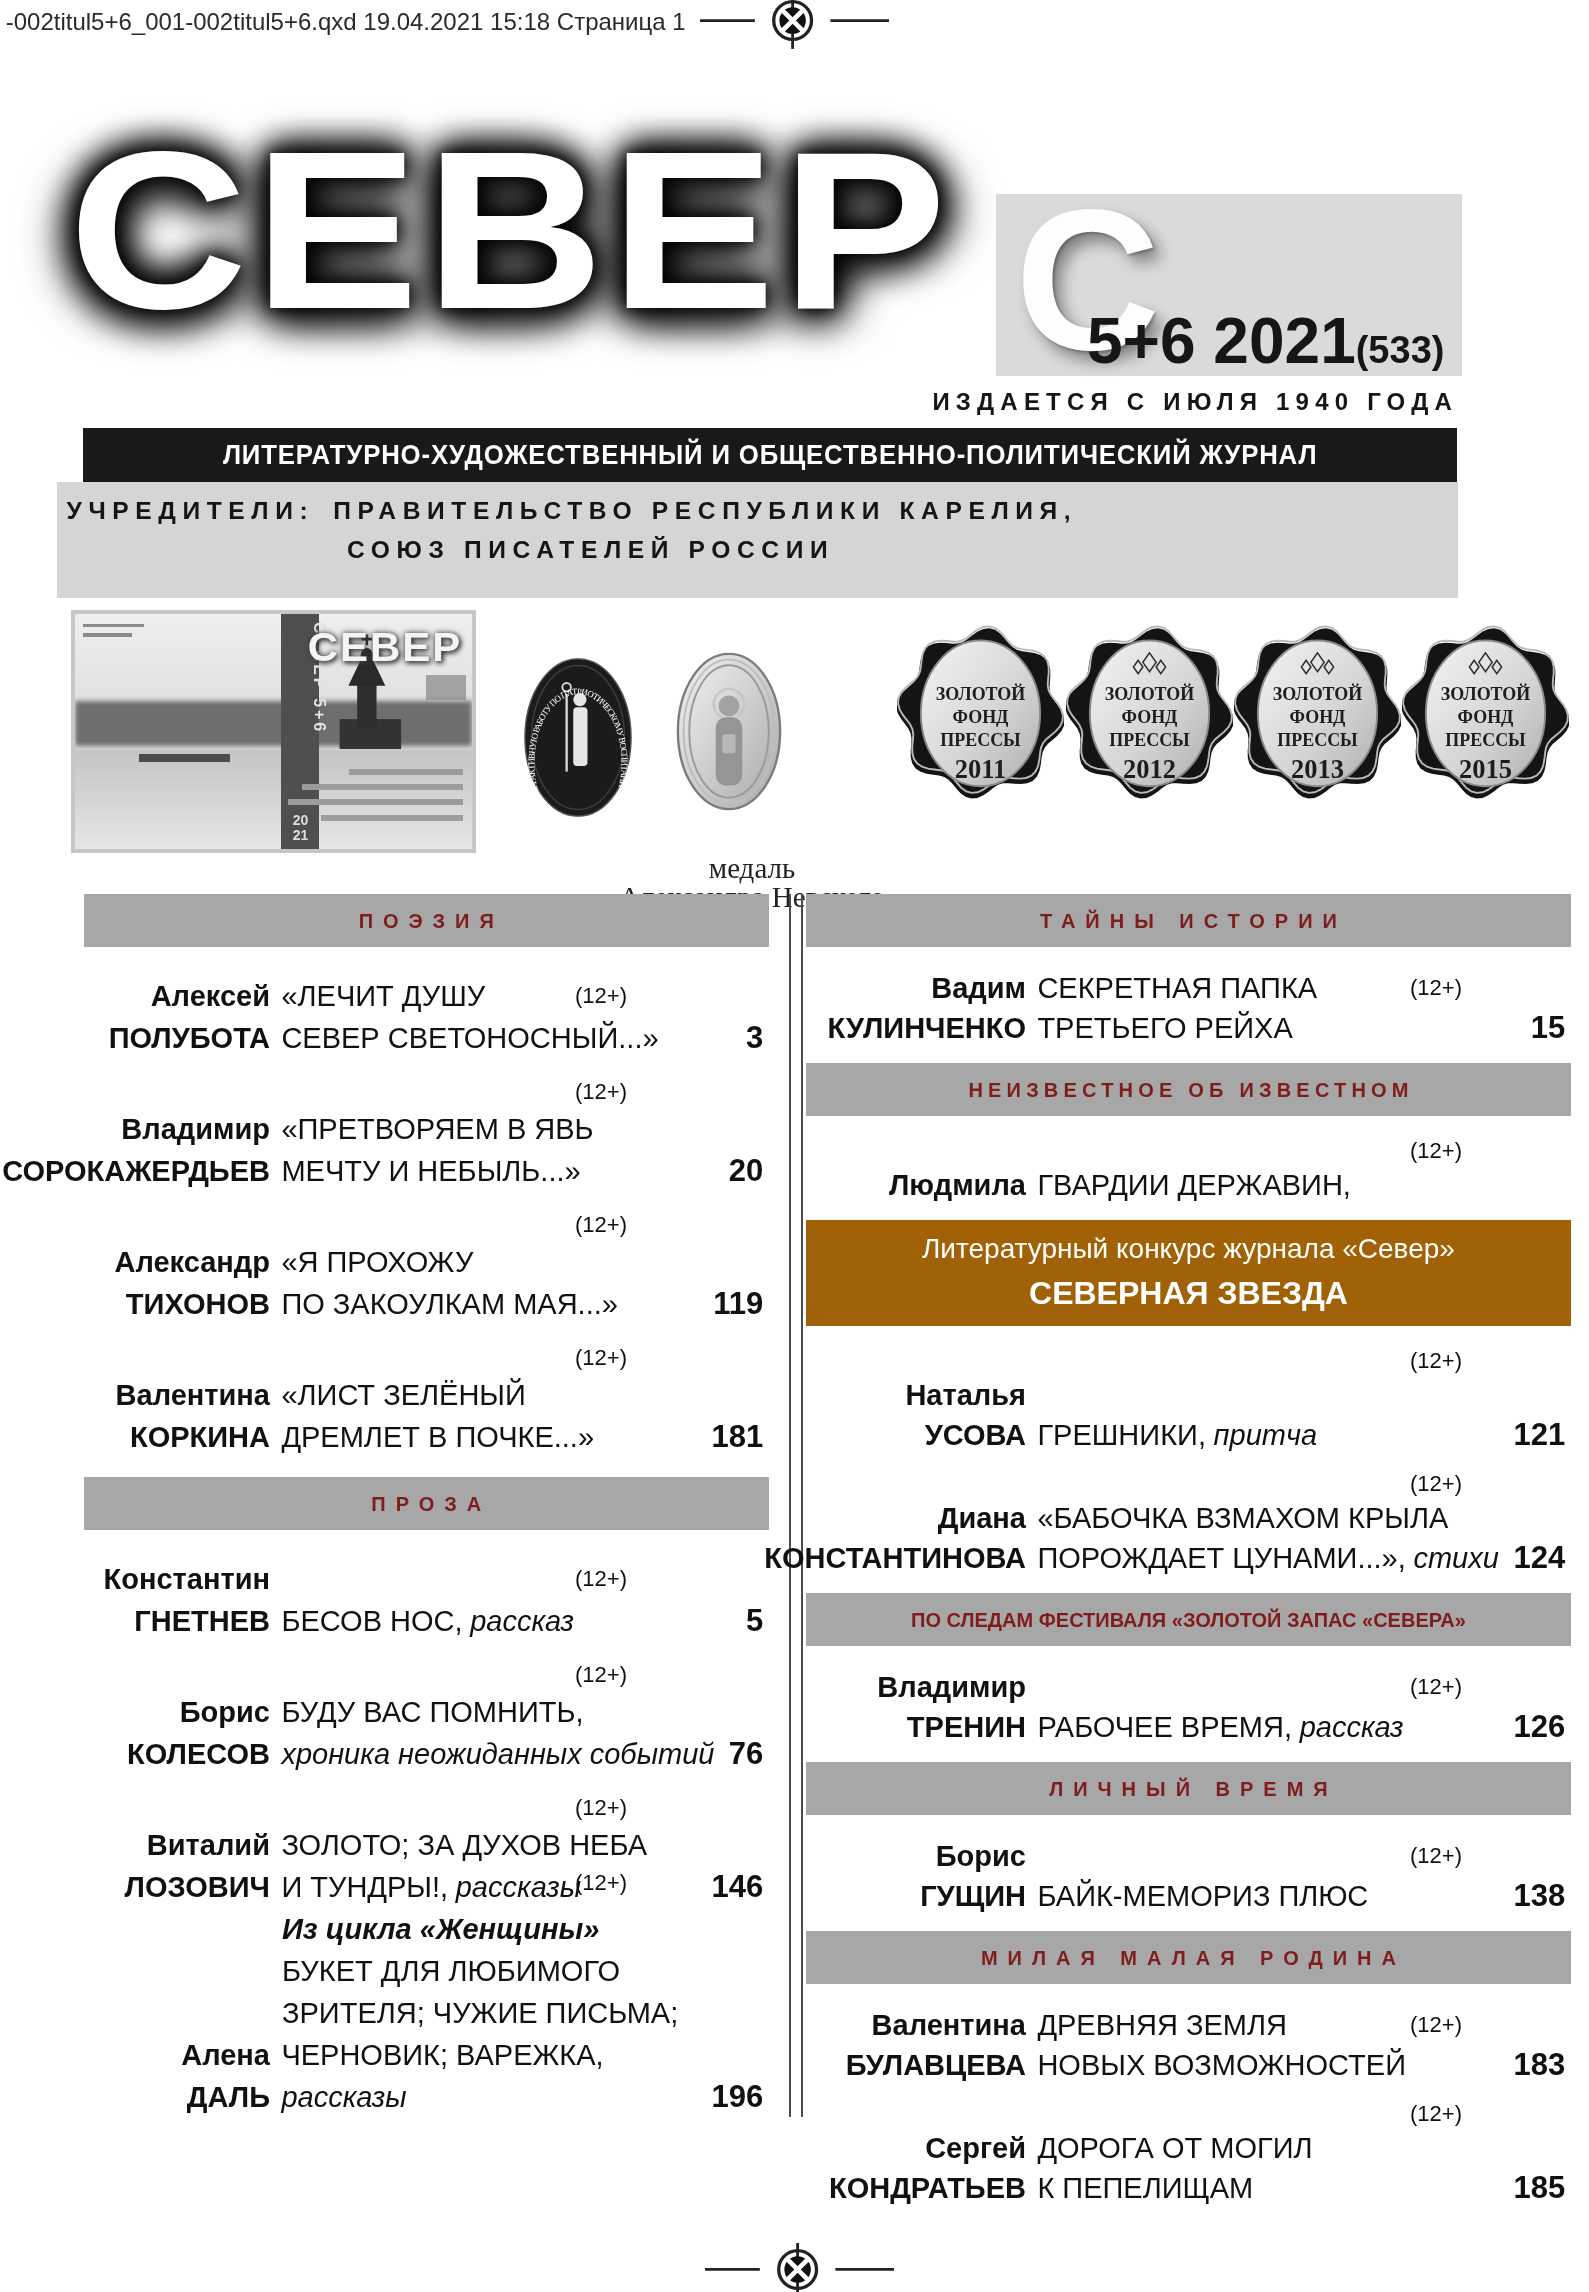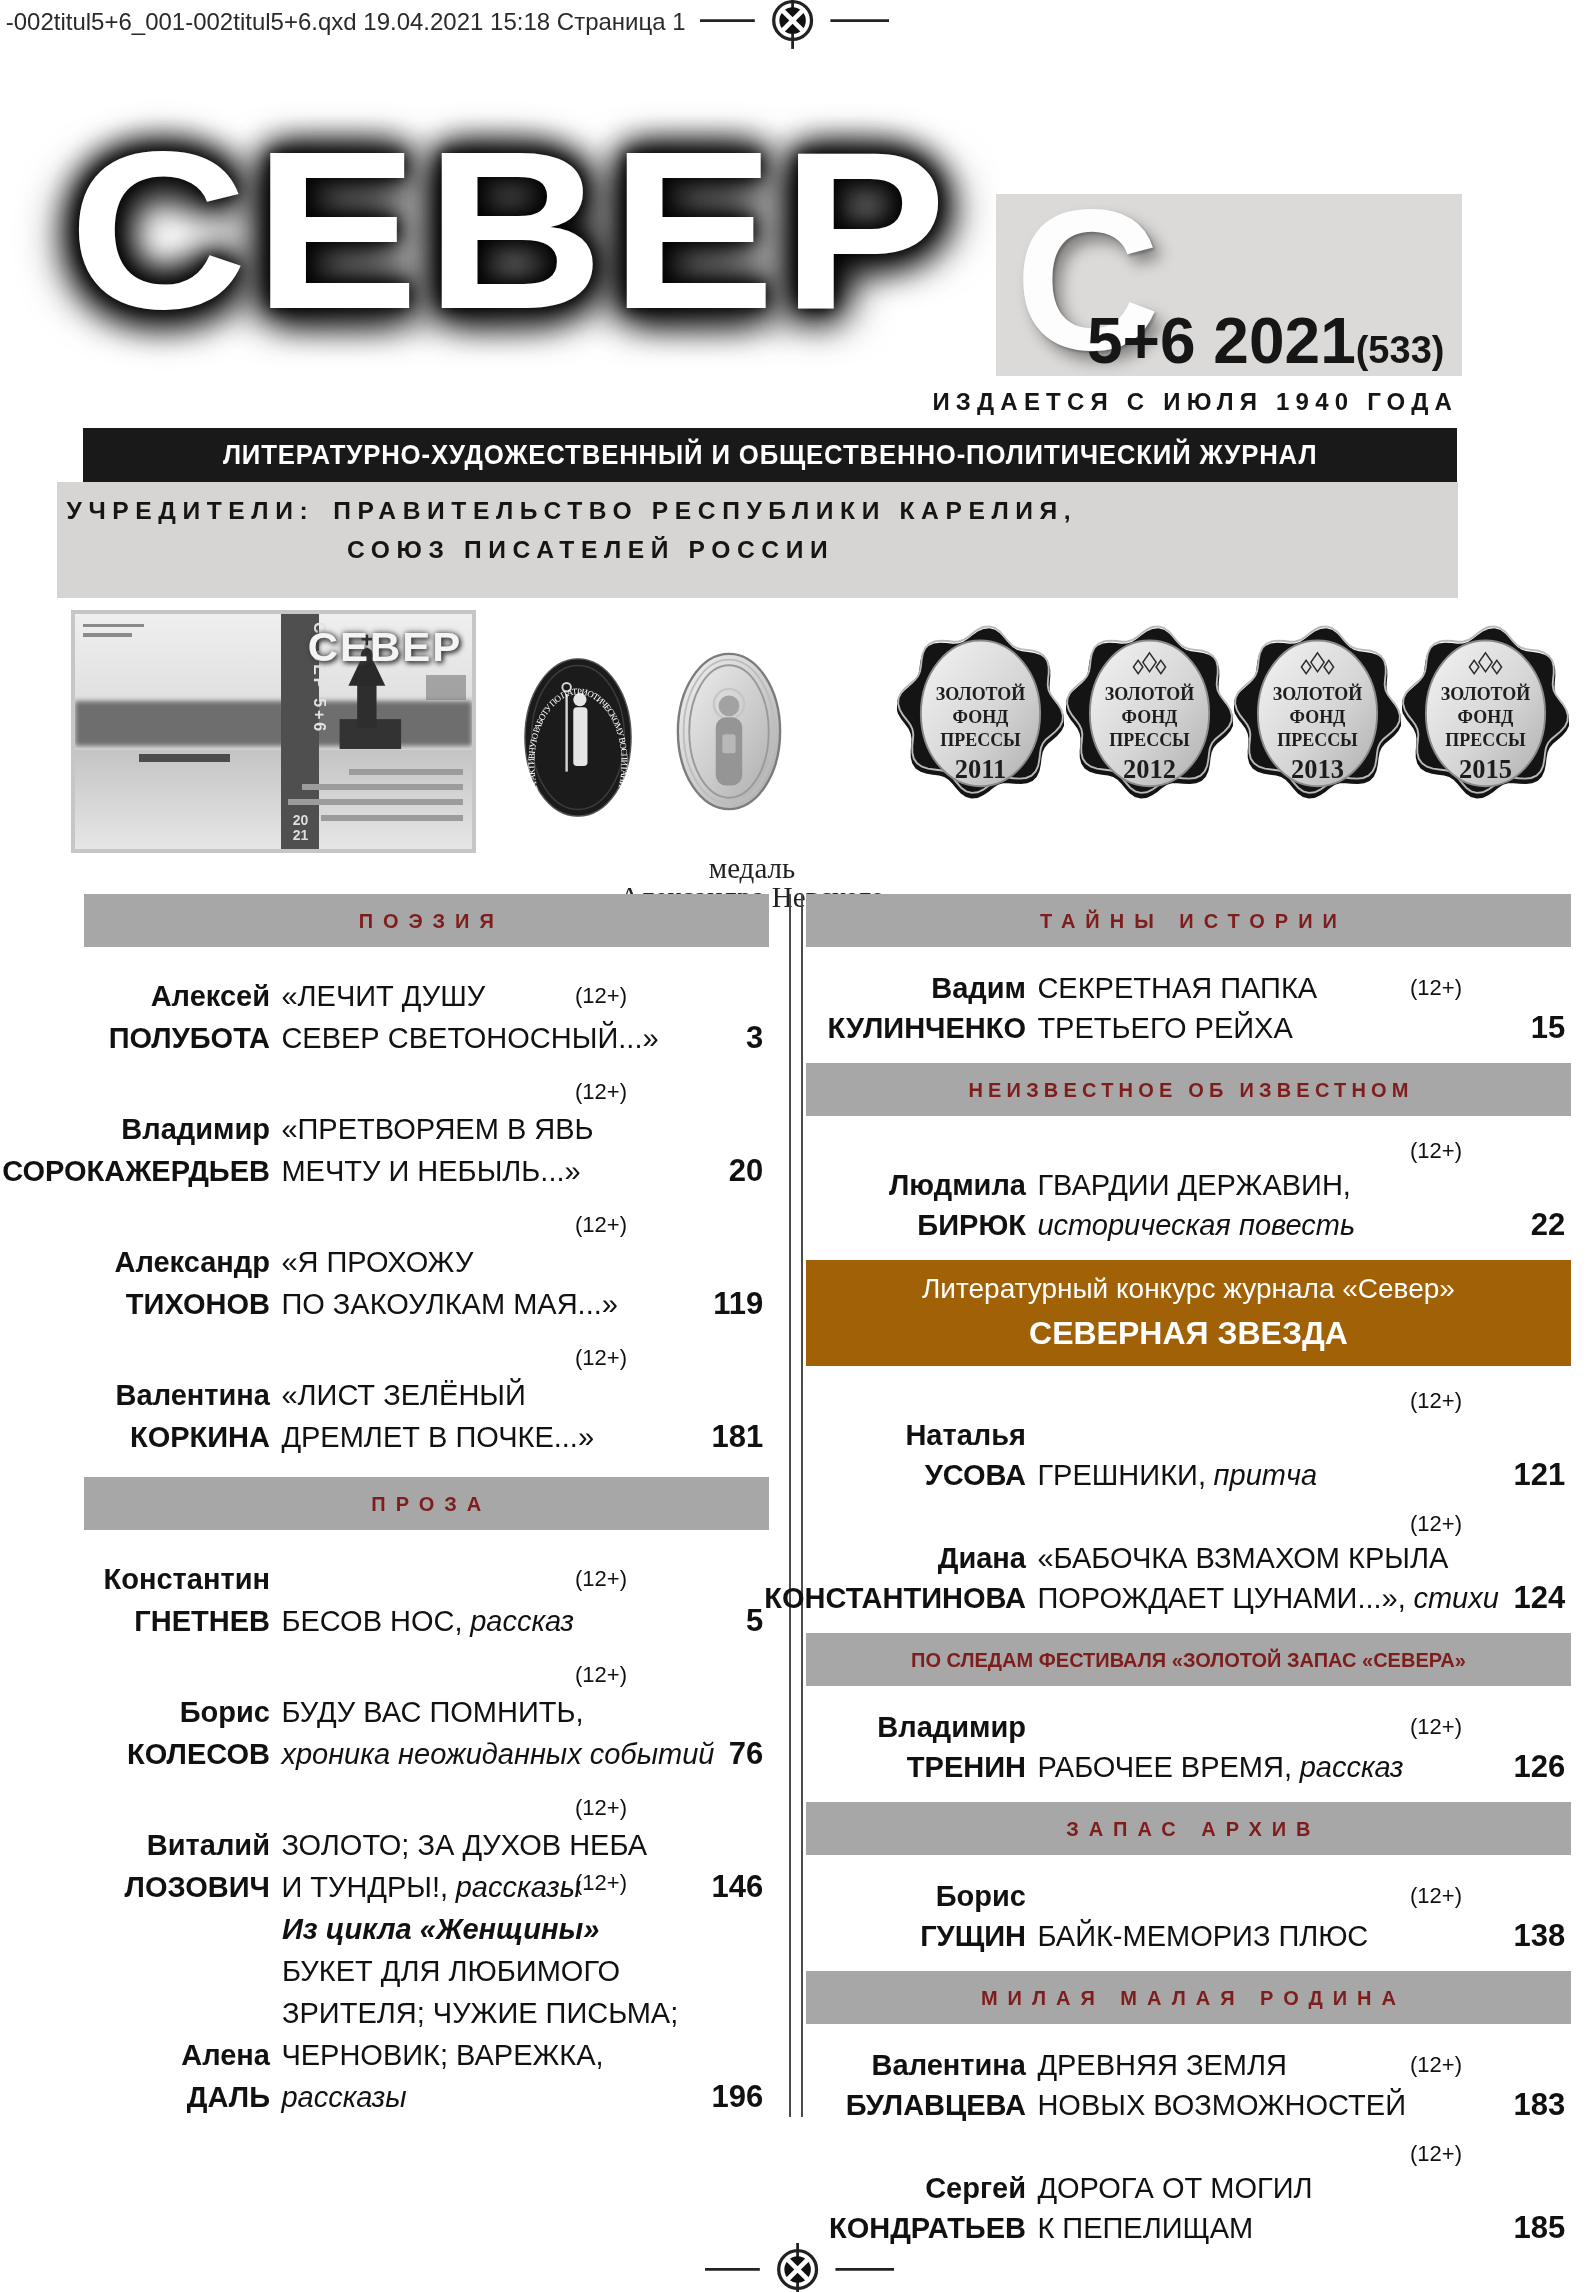--- a/index.html
+++ b/index.html
@@ -338,21 +338,20 @@
     <div class="entry">
       <div class="row"><span class="nm">Вадим</span><span class="tt">СЕКРЕТНАЯ ПАПКА</span><span class="rt">(12+)</span></div>
       <div class="row"><span class="nm">КУЛИНЧЕНКО</span><span class="tt">ТРЕТЬЕГО РЕЙХА</span><span class="pg">15</span></div>
     </div>
     <div class="tocbar ls-mid">НЕИЗВЕСТНОЕ ОБ ИЗВЕСТНОМ</div>
     <div class="entry">
       <div class="rtline">
         <span class="rt">(12+)</span>
       </div>
       <div class="row"><span class="nm">Людмила</span><span class="tt">ГВАРДИИ ДЕРЖАВИН,</span></div>
-      <div class="row"><span class="nm">БИРЮК</span><span class="it">историческая повесть</span><span class="pg">22</span></div>
     </div>
     <div class="tocbar2">
       <div class="b2a">Литературный конкурс журнала «Север»</div>
       <div class="b2b">СЕВЕРНАЯ ЗВЕЗДА</div>
     </div>
     <div class="entry">
       <div class="rtline">
         <span class="rt">(12+)</span>
       </div>
       <div class="row"><span class="nm">Наталья</span></div>
@@ -363,21 +362,21 @@
         <span class="rt">(12+)</span>
       </div>
       <div class="row"><span class="nm">Диана</span><span class="tt">«БАБОЧКА ВЗМАХОМ КРЫЛА</span></div>
       <div class="row"><span class="nm">КОНСТАНТИНОВА</span><span class="tt">ПОРОЖДАЕТ ЦУНАМИ...»,<span class="it sp">стихи</span></span><span class="pg">124</span></div>
     </div>
     <div class="tocbar">ПО СЛЕДАМ ФЕСТИВАЛЯ «ЗОЛОТОЙ ЗАПАС «СЕВЕРА»</div>
     <div class="entry">
       <div class="row"><span class="nm">Владимир</span><span class="rt">(12+)</span></div>
       <div class="row"><span class="nm">ТРЕНИН</span><span class="tt">РАБОЧЕЕ ВРЕМЯ,<span class="it sp">рассказ</span></span><span class="pg">126</span></div>
     </div>
-    <div class="tocbar ls-wide">ЗАПАС АРХИВ</div>
+    <div class="tocbar ls-wide">ЛИЧНЫЙ ВРЕМЯ</div>
     <div class="entry">
       <div class="row"><span class="nm">Борис</span><span class="rt">(12+)</span></div>
       <div class="row"><span class="nm">ГУЩИН</span><span class="tt">БАЙК-МЕМОРИЗ ПЛЮС</span><span class="pg">138</span></div>
     </div>
     <div class="tocbar ls-wide">МИЛАЯ МАЛАЯ РОДИНА</div>
     <div class="entry">
       <div class="row"><span class="nm">Валентина</span><span class="tt">ДРЕВНЯЯ ЗЕМЛЯ</span><span class="rt">(12+)</span></div>
       <div class="row"><span class="nm">БУЛАВЦЕВА</span><span class="tt">НОВЫХ ВОЗМОЖНОСТЕЙ</span><span class="pg">183</span></div>
     </div>
     <div class="entry">

